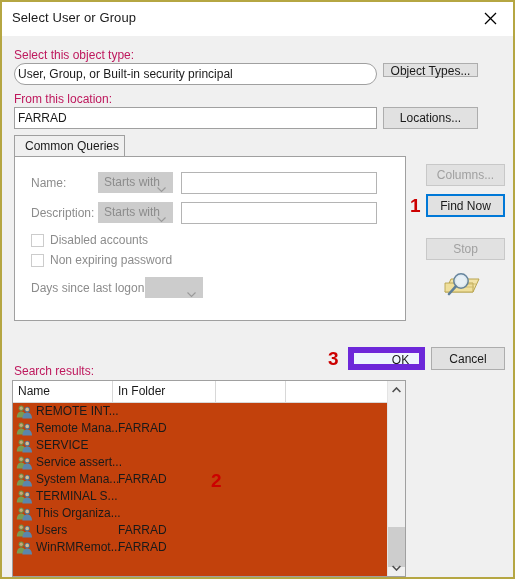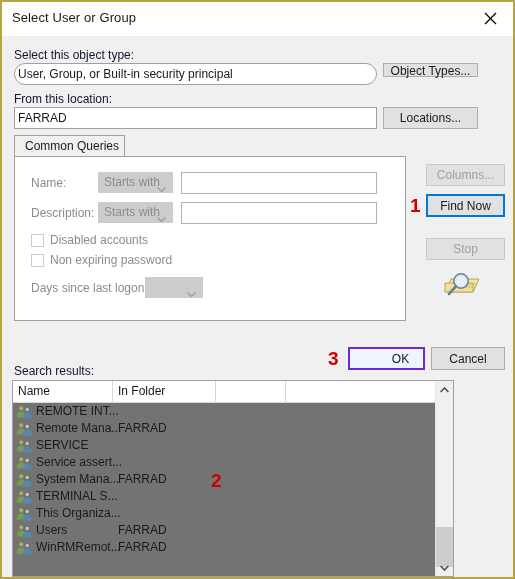--- a/index.html
+++ b/index.html
@@ -49,21 +49,21 @@
     display: flex;
     align-items: center;
     justify-content: center;
   }
   .close-btn svg { display: block; }
 
   
   .lbl {
     position: absolute;
     font-size: 12px;
-    color: #0f172a;
+    color: #be185d;
     white-space: nowrap;
   }
   .lbl-dim {
     color: #8c8c8c;
   }
 
   
   .tbox {
     position: absolute;
     box-sizing: border-box;
@@ -95,21 +95,21 @@
   .btn-disabled {
     color: #a0a0a0;
     background: #e1e1e1;
     border-color: #c8c8c8;
   }
   .btn-focus {
     border: 2px solid #0078d7;
     background: #e1e1e1;
   }
   .btn-default {
-    border: 2px solid #6d28d9;
+    border: 6px solid #6d28d9;
     background: #eef6fd;
     padding-left: 28px;
   }
 
   
   .tab-strip {
     position: absolute;
     left: 12px;
     top: 133px;
     width: 392px;
@@ -176,24 +176,24 @@
     font-size: 12px;
     color: #8c8c8c;
     white-space: nowrap;
   }
 
   
   .list-wrap {
     position: absolute;
     left: 10px;
     top: 378px;
-    width: 442px;
+    width: 394px;
     height: 197px;
     box-sizing: border-box;
-    background: #737373;
+    background: #c2410c;
     border: 1px solid #a0a0a0;
     overflow: hidden;
   }
   .list-head {
     position: relative;
     height: 21px;
     background: #ffffff;
     border-bottom: 1px solid #d8d8d8;
   }
   .col-h {

